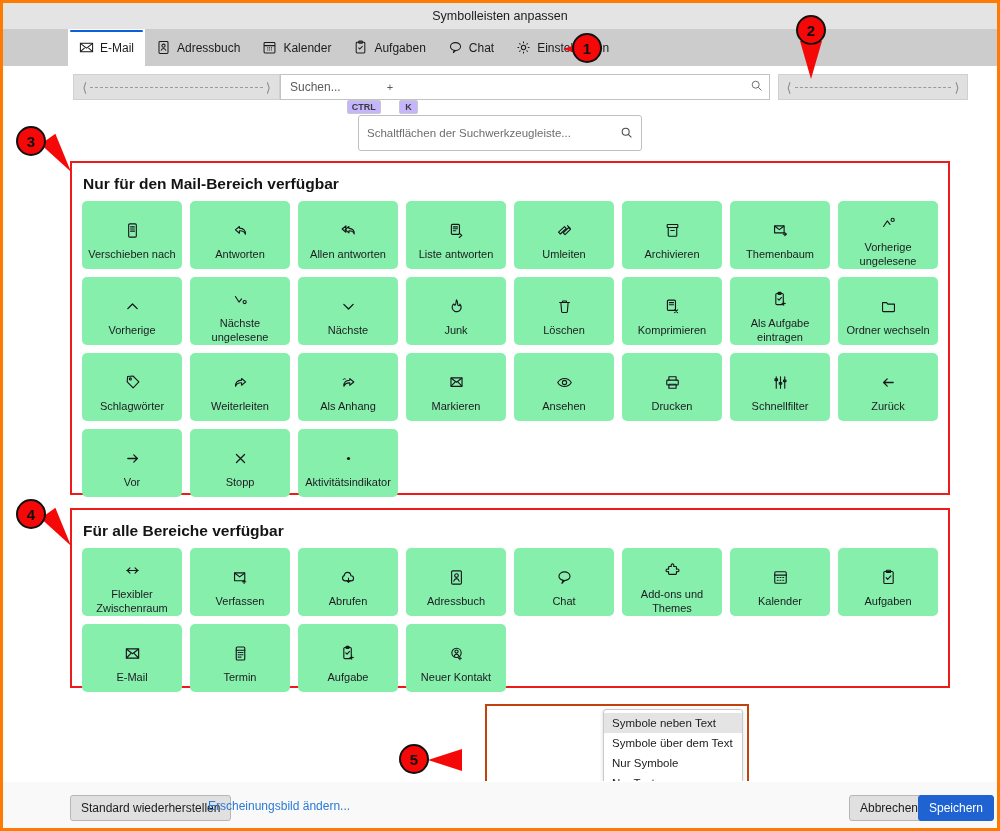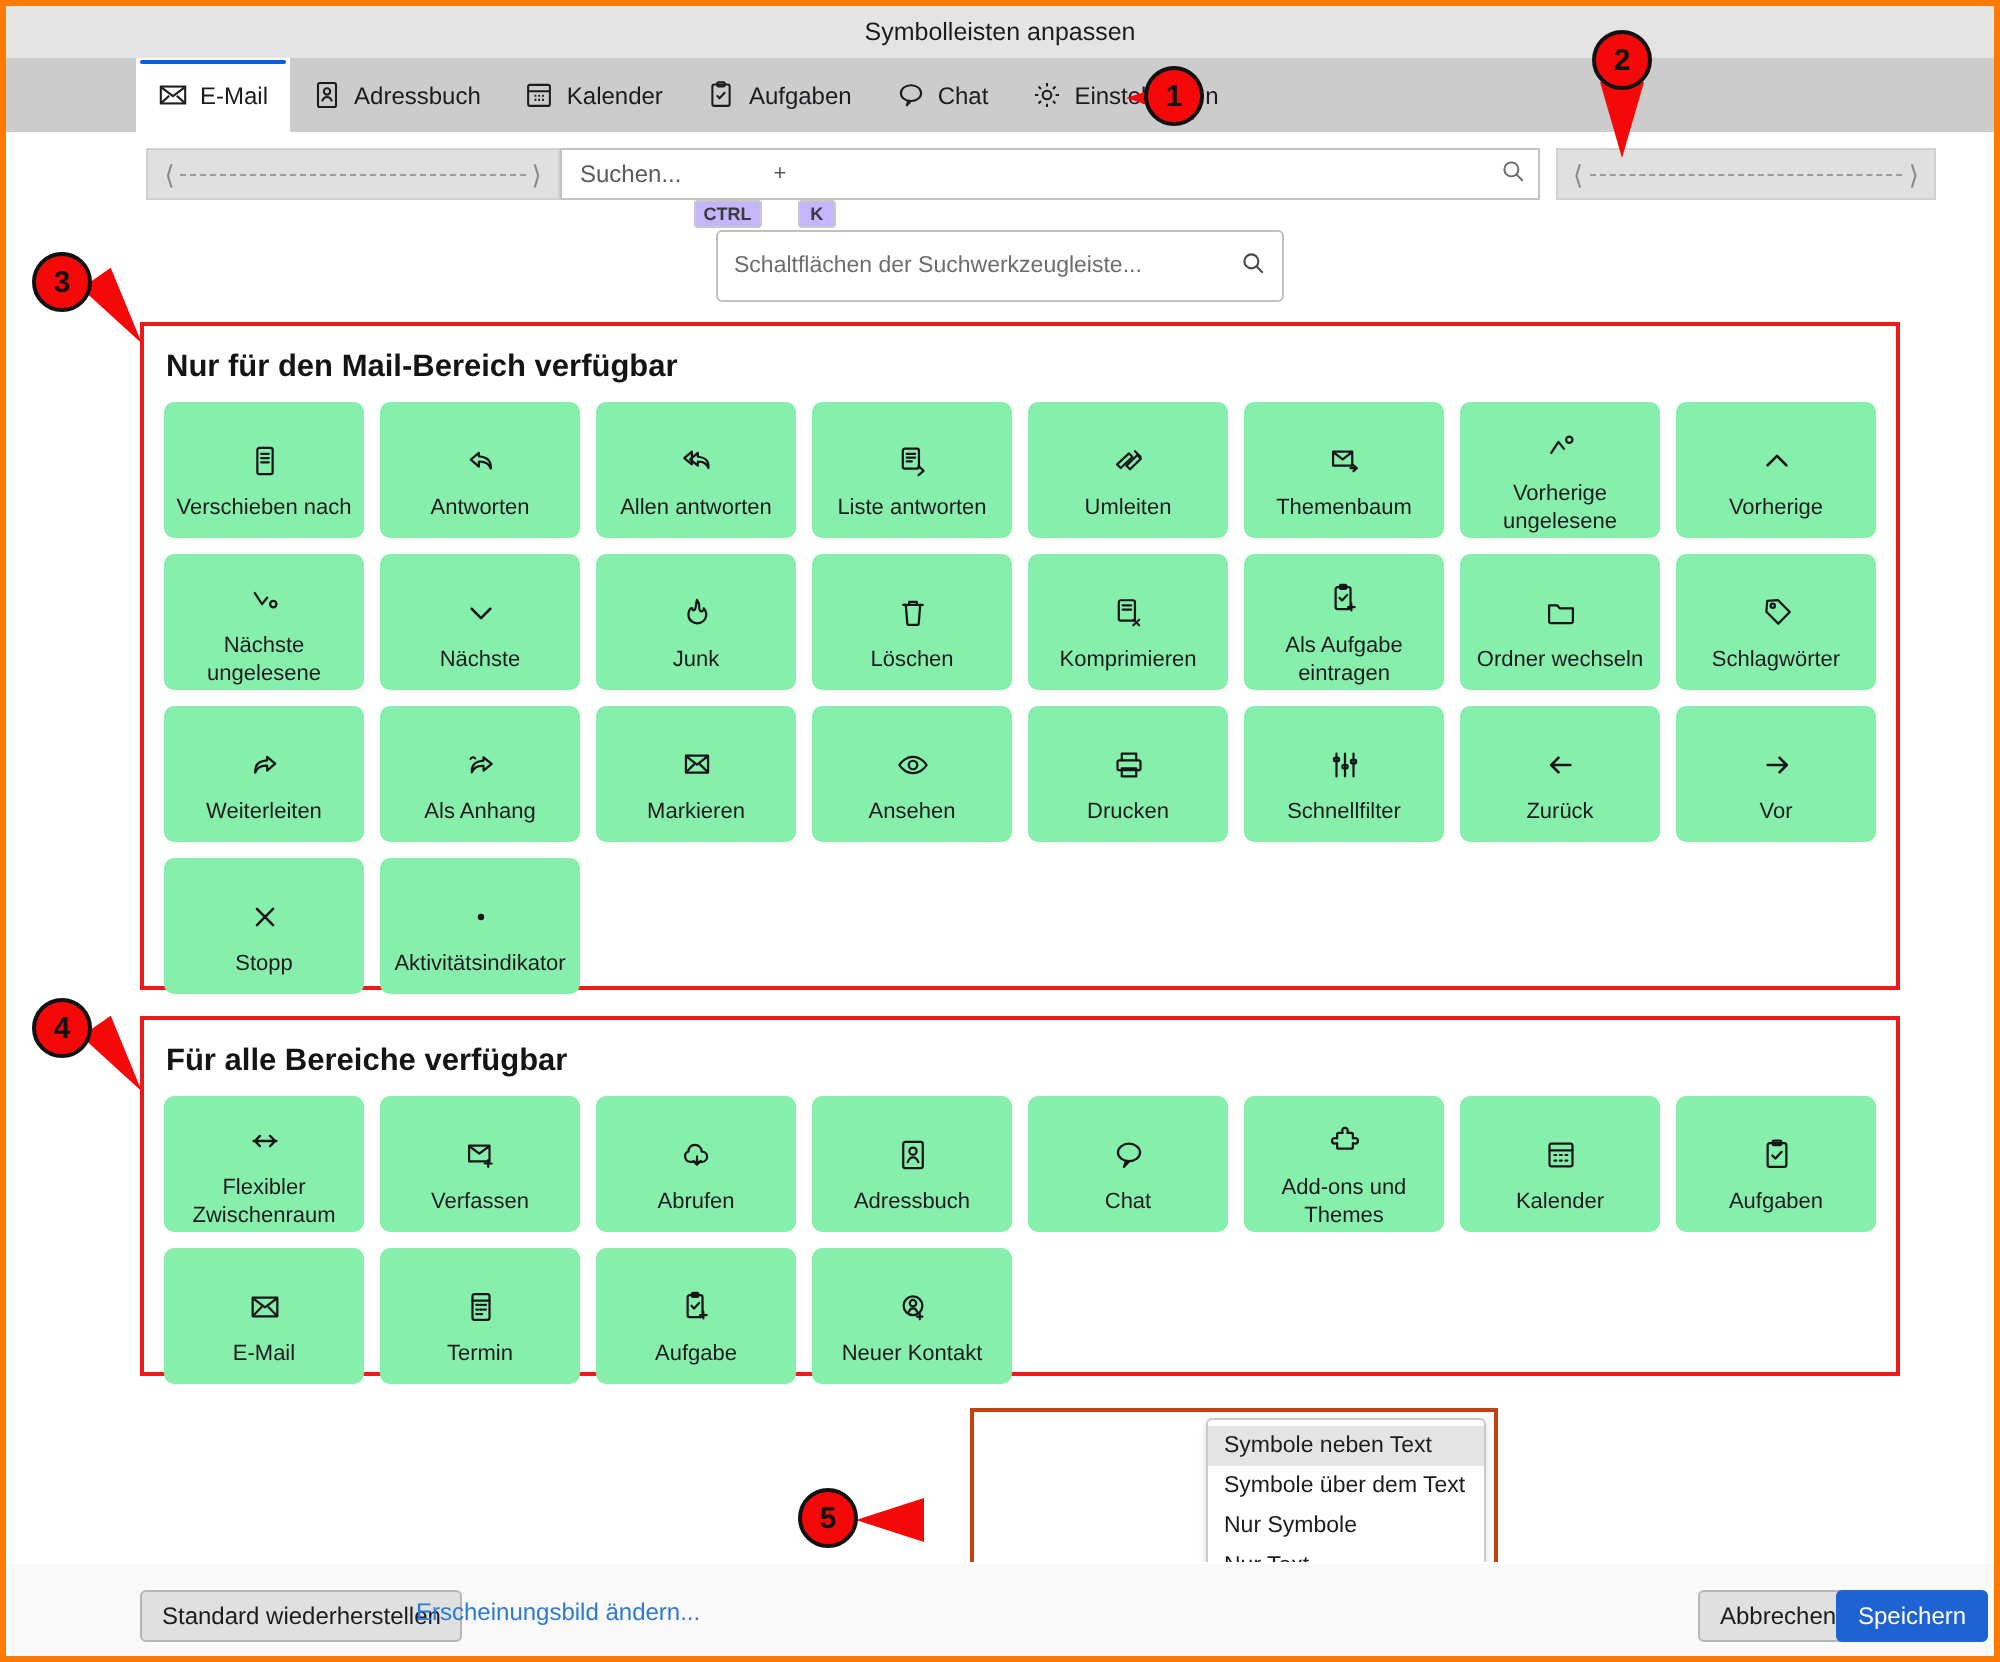--- a/index.html
+++ b/index.html
@@ -524,20 +524,30 @@
               <path d="M2.4 9.6 8 4.4l1.6 1.7-5.5 5.2z"></path>
               <path d="M6.8 10.2 12 5.2l1.6 1.7-5.1 5z"></path>
               <path d="M10.8 3.4l2.6 2.6"></path>
             </svg>
           </div>
           <div class="pi-label">Umleiten</div>
         </div>
         <div class="palette-item">
           <div class="pi-icon">
             <svg width="17" height="17" viewBox="0 0 16 16" fill="none" stroke="#16151a" stroke-width="1.05" stroke-linecap="round" stroke-linejoin="round">
+              <rect x="3" y="2.4" width="10" height="2.8" rx=".6"></rect>
+              <path d="M4 5.2v7.4a.8.8 0 0 0 .8.8h6.4a.8.8 0 0 0 .8-.8V5.2"></path>
+              <path d="M6.4 8h3.2"></path>
+            </svg>
+          </div>
+          <div class="pi-label">Archivieren</div>
+        </div>
+        <div class="palette-item">
+          <div class="pi-icon">
+            <svg width="17" height="17" viewBox="0 0 16 16" fill="none" stroke="#16151a" stroke-width="1.05" stroke-linecap="round" stroke-linejoin="round">
               <rect x="2.4" y="3.6" width="9" height="6.6"></rect>
               <path d="M2.7 4 6.9 7.2 11.1 4"></path>
               <path d="M10.6 11.4h3M12 10l1.6 1.4L12 12.8"></path>
             </svg>
           </div>
           <div class="pi-label">Themenbaum</div>
         </div>
         <div class="palette-item">
           <div class="pi-icon">
             <svg width="17" height="17" viewBox="0 0 16 16" fill="none" stroke="#16151a" stroke-width="1.05" stroke-linecap="round" stroke-linejoin="round">

